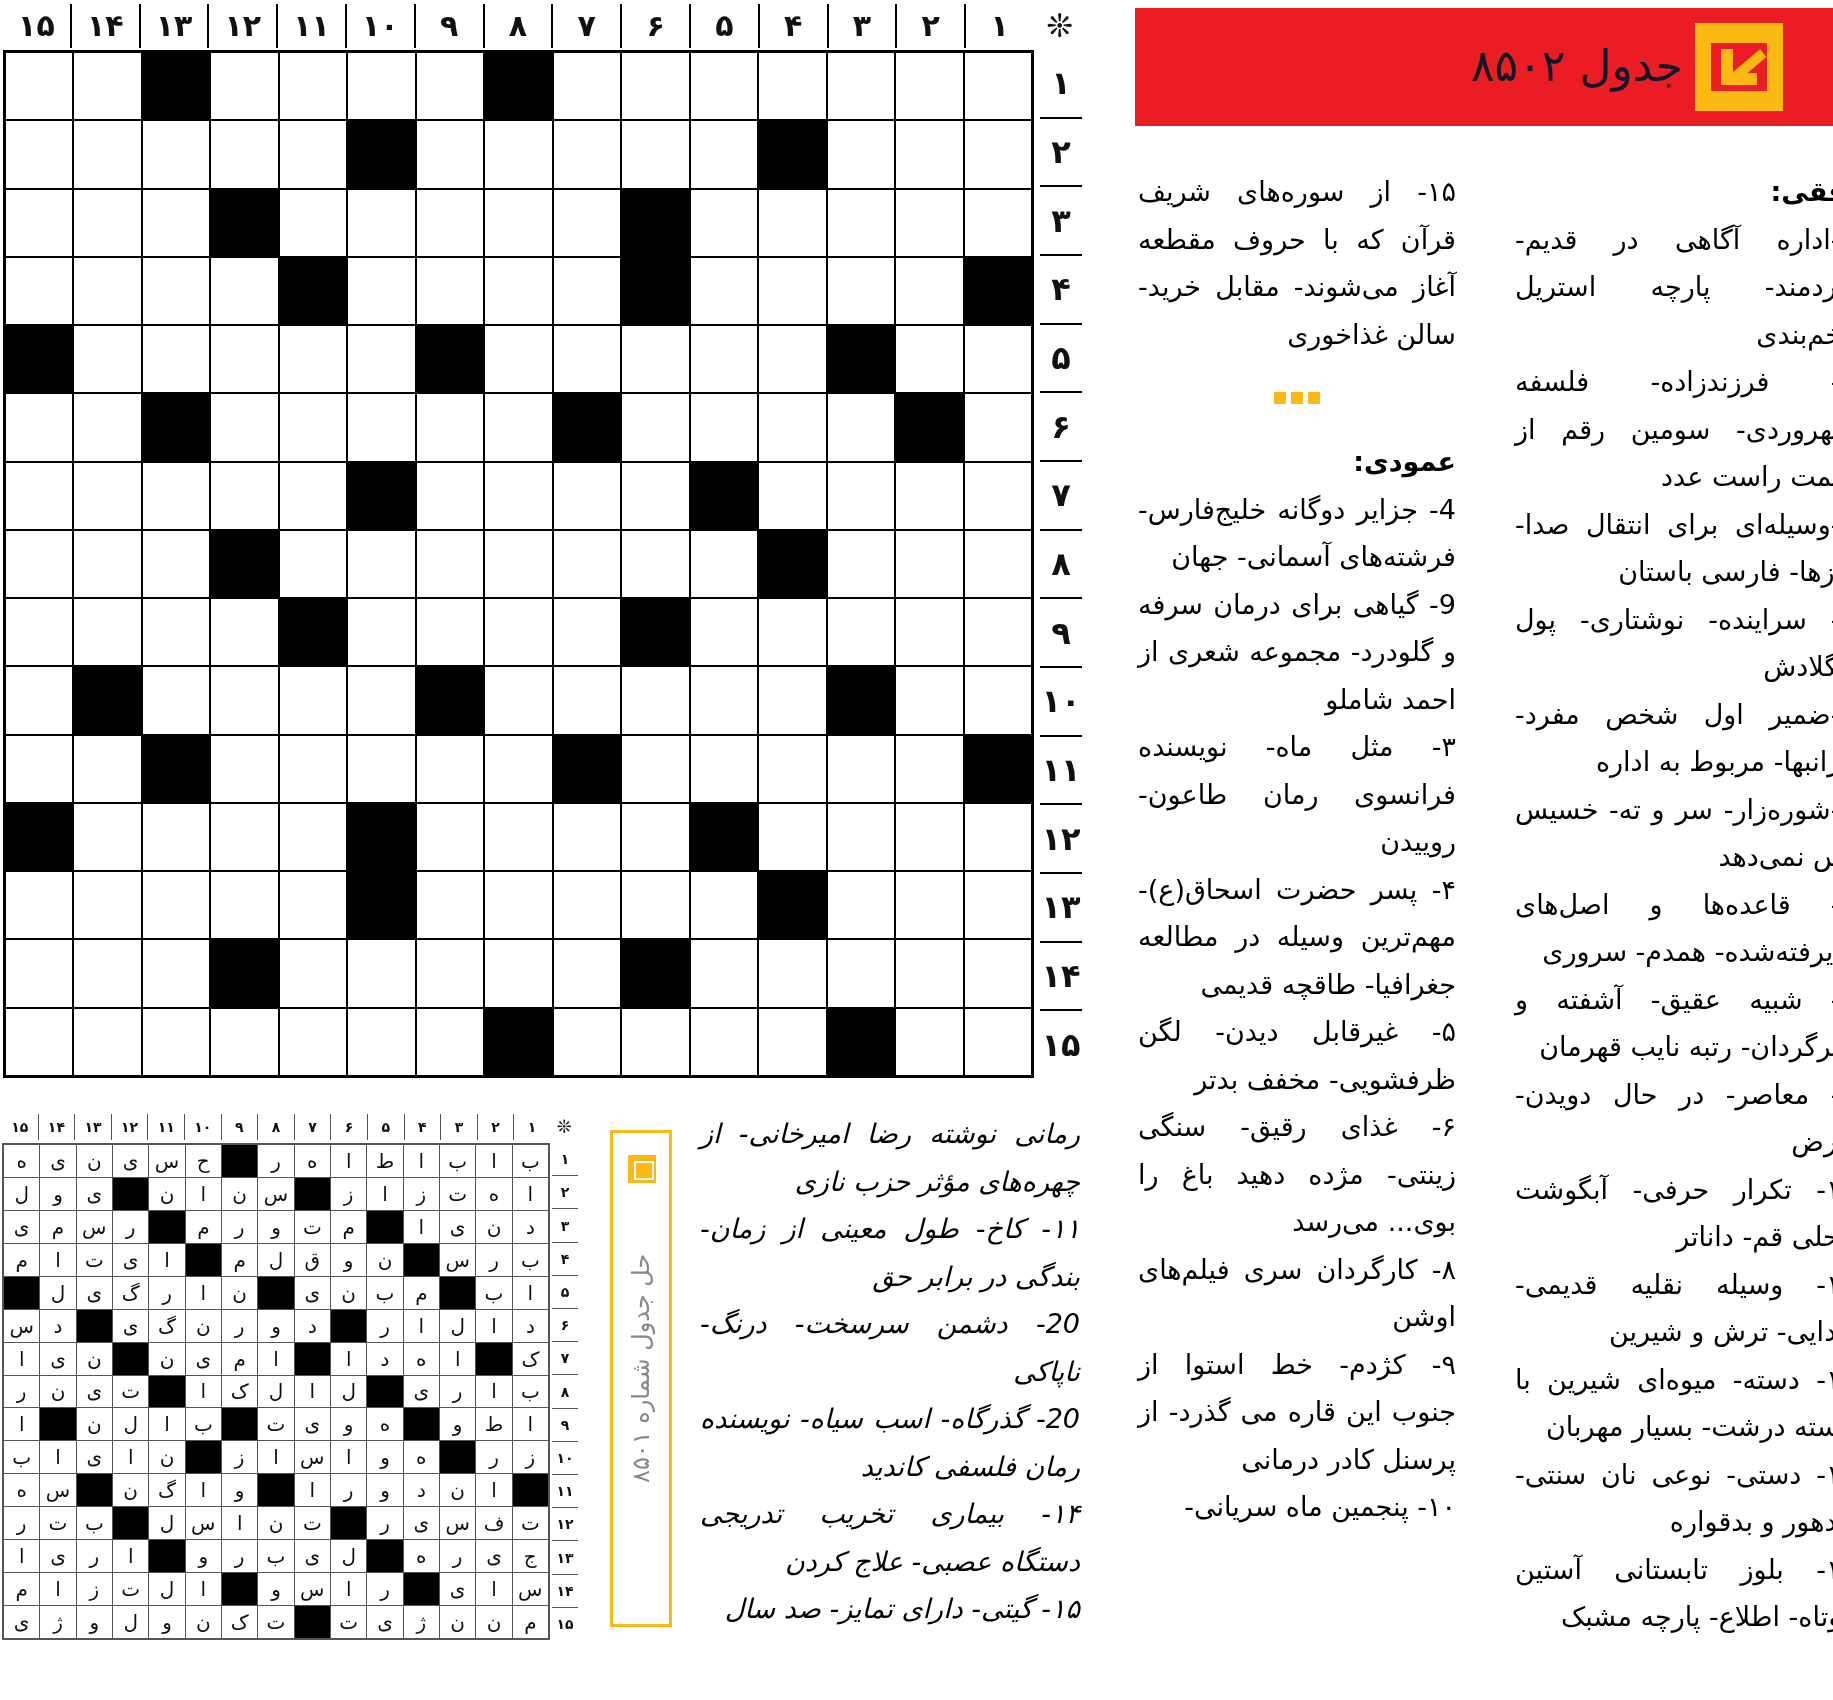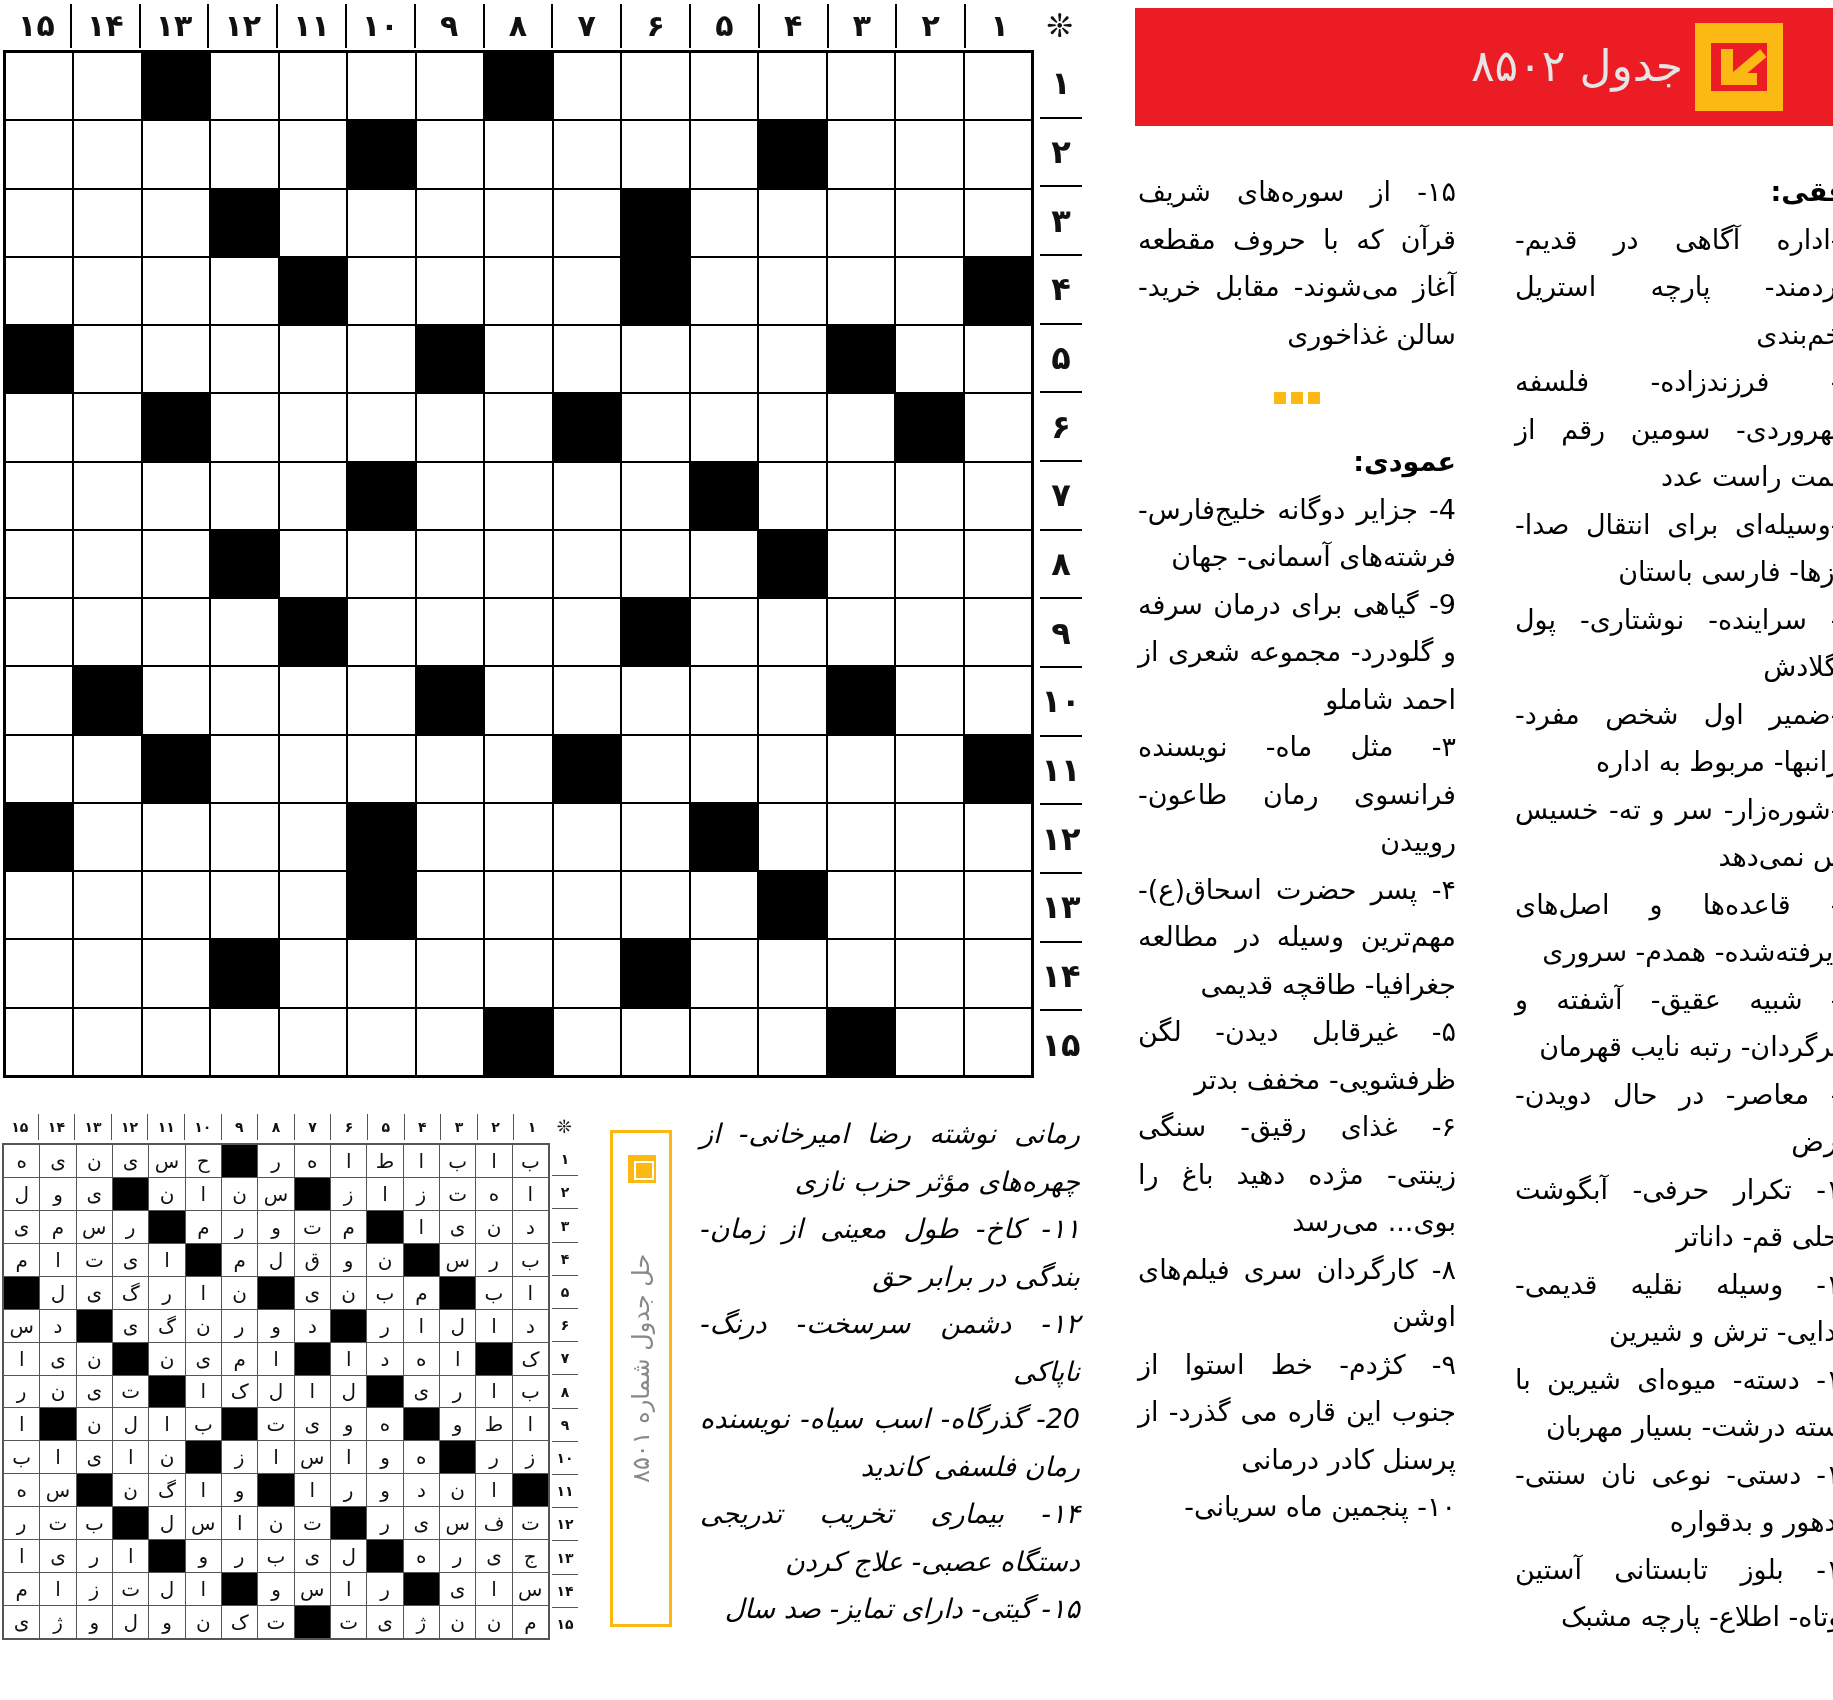--- a/index.html
+++ b/index.html
@@ -16,21 +16,21 @@
     display: grid; grid-template-columns: repeat(15, 1fr); grid-template-rows: repeat(15, 1fr); direction: ltr; background: #000; gap: 2px; }
   .cell { background: #fff; }
   .cell.black { background: #000; }
 
   .row-labels { position: absolute; left: 1040px; top: 50px; width: 42px; height: 1028px; display: flex; flex-direction: column; }
   .row-labels .rl { flex: 1; display: flex; align-items: center; justify-content: center; font-weight: bold; font-size: 32px; border-top: 2px solid #000; }
   .row-labels .rl:first-child { border-top: none; }
 
   
   .banner { position: absolute; left: 1135px; top: 8px; width: 698px; height: 118px; background: #ec1c24; }
-  .banner-title { position: absolute; right: 150px; top: 18px; font-size: 44px; color: #e5e5e5; direction: rtl; line-height: 80px; }
+  .banner-title { position: absolute; right: 150px; top: 18px; font-size: 44px; color: #0f172a; direction: rtl; line-height: 80px; }
   .banner-icon { position: absolute; left: 560px; top: 15px; width: 88px; height: 88px; background: #fdb913; display: flex; align-items: center; justify-content: center; }
   .banner-icon .inner { width: 56px; height: 48px; background: #ec1c24; position: relative; }
   .banner-icon .inner::before { content: ""; position: absolute; left: 10px; top: 6px; width: 12px; height: 36px; background: #fdb913; }
   .banner-icon .inner::after { content: ""; position: absolute; left: 10px; top: 30px; width: 36px; height: 12px; background: #fdb913; }
   .banner-icon .arrow { position: absolute; width: 40px; height: 10px; background: #fdb913; transform: rotate(-40deg); left: 17px; top: 18px; }
 
   
   .clue-col { position: absolute; direction: rtl; text-align: justify; font-size: 27px; line-height: 47.5px; color: #000000; }
   .clue-col .heading { font-weight: bold; }
   .clue-col p { margin: 0; }
@@ -368,21 +368,21 @@
   <p>۵- غیرقابل دیدن- لگن ظرفشویی- مخفف بدتر</p>
   <p>۶- غذای رقیق- سنگی زینتی- مژده دهید باغ را بوی... می‌رسد</p>
   <p>۸- کارگردان سری فیلم‌های اوشن</p>
   <p>۹- کژدم- خط استوا از جنوب این قاره می گذرد- از پرسنل کادر درمانی</p>
   <p id="v10start">۱۰- پنجمین ماه سریانی-</p>
 </div>
 
 <div class="clue-col col-l">
   <p id="v10end">رمانی نوشته رضا امیرخانی- از چهره‌های مؤثر حزب نازی</p>
   <p>۱۱- کاخ- طول معینی از زمان- بندگی در برابر حق</p>
-  <p>۱۲- دشمن سرسخت- درنگ- ناپاکی</p>
+  <p>20- دشمن سرسخت- درنگ- ناپاکی</p>
   <p>20- گذرگاه- اسب سیاه- نویسنده رمان فلسفی کاندید</p>
   <p>۱۴- بیماری تخریب تدریجی دستگاه عصبی- علاج کردن</p>
   <p>۱۵- گیتی- دارای تمایز- صد سال</p>
 </div>
 
 <div class="sol-label">
   <div class="icon"></div>
   <div class="txt">حل جدول شماره ۸۵۰۱</div>
 </div>
 

